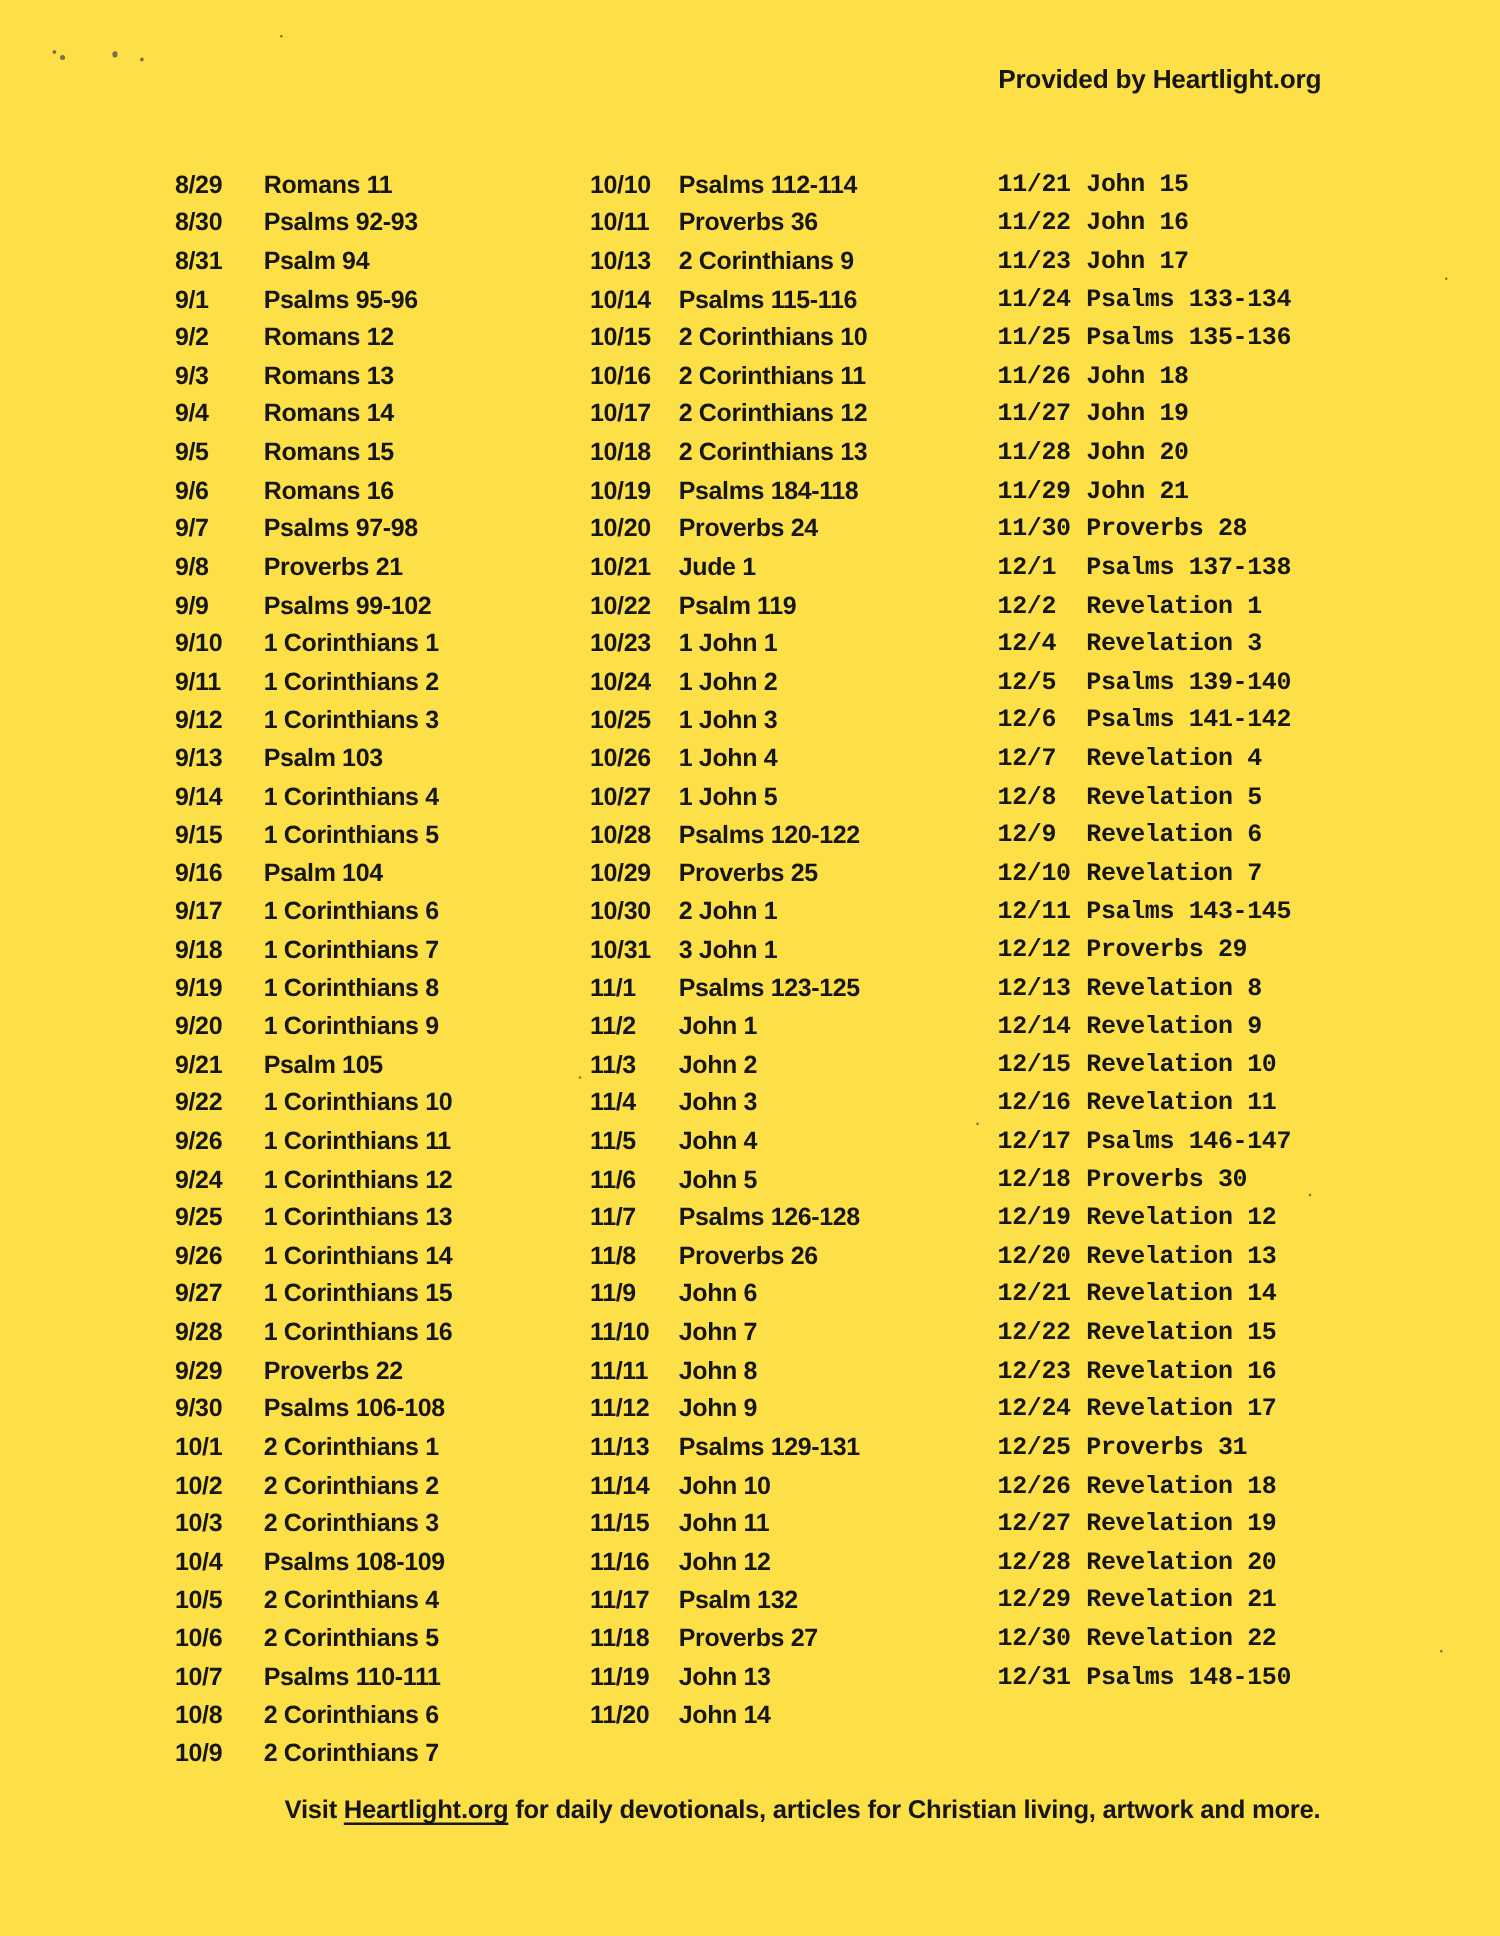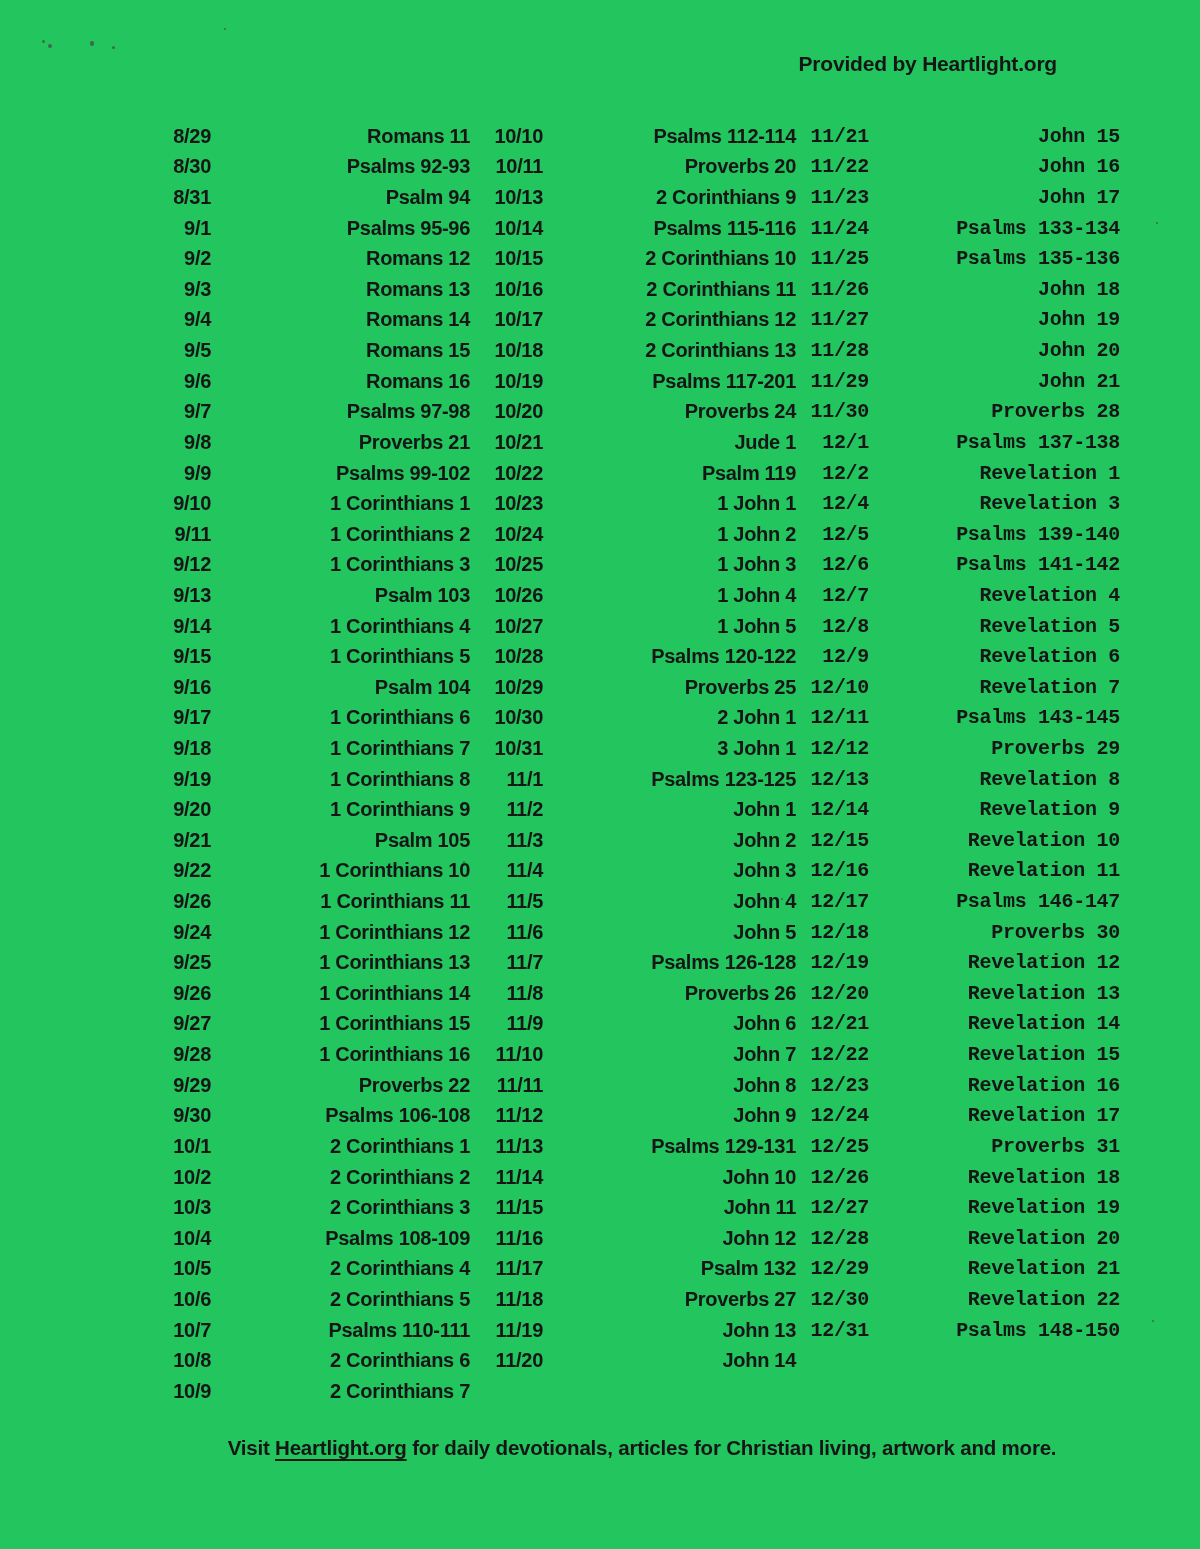--- a/index.html
+++ b/index.html
@@ -1,36 +1,36 @@
 <!DOCTYPE html>
 <html><head>
 <meta charset="utf-8">
 <style>
   html, body { margin: 0; padding: 0; background: #e8e8e8; }
   .page {
     position: relative;
     width: 1200px;
     height: 1549px;
     margin: 0 auto;
-    background: #22c55e;
+    background: #fde047;
     font-family: "Liberation Sans", sans-serif;
     color: #161616;
     overflow: hidden;
   }
   .provider-credit {
     position: absolute;
     top: 52px;
     right: 143px;
     font-size: 21px;
     font-weight: 700;
     letter-spacing: -0.2px;
     white-space: nowrap;
   }
   .plan { position: absolute; top: 121px; left: 0; width: 1200px; }
-  .column { position: absolute; top: 0; text-align: right; }
+  .column { position: absolute; top: 12px; }
   .col-0 { left: 140px; width: 330px; }
   .col-1 { left: 472px; width: 324px; }
   .col-2 { left: 798px; width: 322px; font-family: Liberation Mono, monospace; }
   .row {
     display: flex;
     height: 30.62px;
     align-items: center;
     font-size: 20px;
     font-weight: 700;
     letter-spacing: -0.3px;
@@ -251,21 +251,21 @@
           <span class="ref">2 Corinthians 7</span>
         </div>
       </div>
     <div class="column col-1">
         <div class="row">
           <span class="date">10/10</span>
           <span class="ref">Psalms 112-114</span>
         </div>
         <div class="row">
           <span class="date">10/11</span>
-          <span class="ref">Proverbs 20</span>
+          <span class="ref">Proverbs 36</span>
         </div>
         <div class="row">
           <span class="date">10/13</span>
           <span class="ref">2 Corinthians 9</span>
         </div>
         <div class="row">
           <span class="date">10/14</span>
           <span class="ref">Psalms 115-116</span>
         </div>
         <div class="row">
@@ -279,21 +279,21 @@
         <div class="row">
           <span class="date">10/17</span>
           <span class="ref">2 Corinthians 12</span>
         </div>
         <div class="row">
           <span class="date">10/18</span>
           <span class="ref">2 Corinthians 13</span>
         </div>
         <div class="row">
           <span class="date">10/19</span>
-          <span class="ref">Psalms 117-201</span>
+          <span class="ref">Psalms 184-118</span>
         </div>
         <div class="row">
           <span class="date">10/20</span>
           <span class="ref">Proverbs 24</span>
         </div>
         <div class="row">
           <span class="date">10/21</span>
           <span class="ref">Jude 1</span>
         </div>
         <div class="row">

